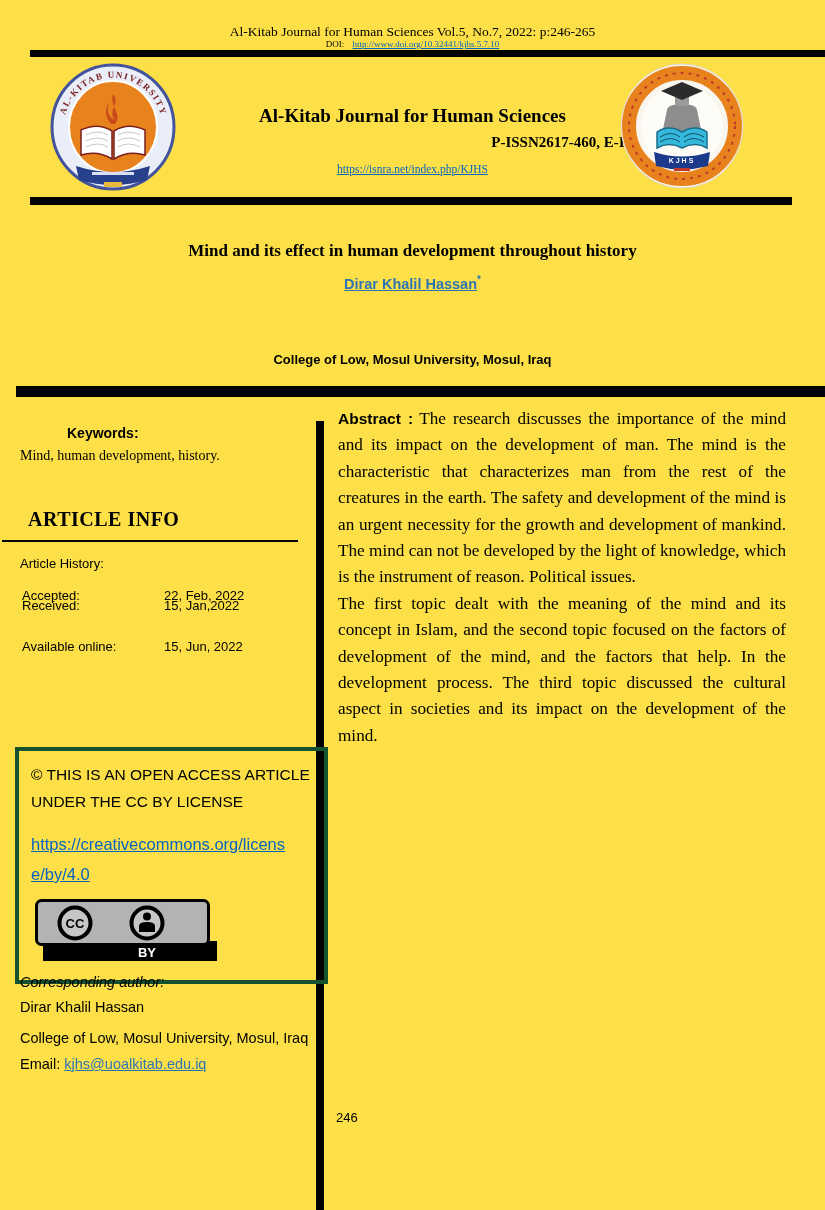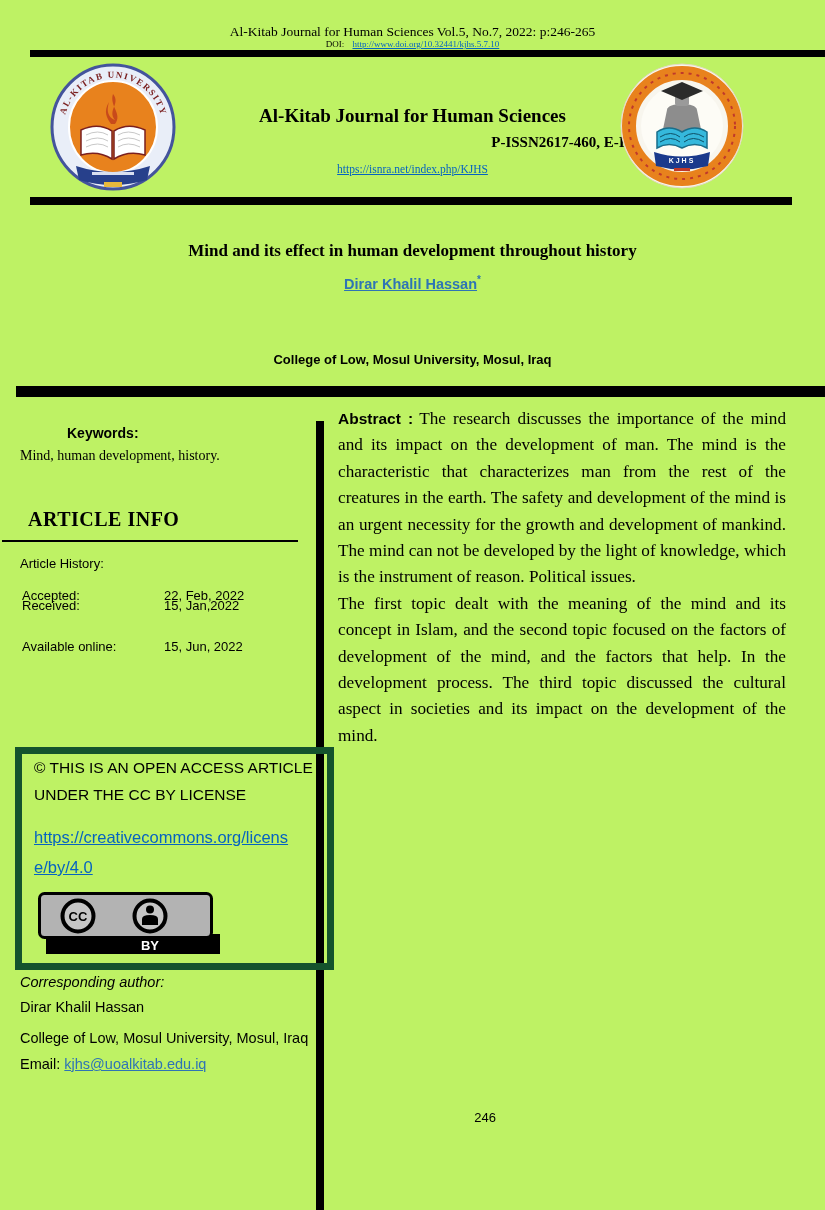--- a/index.html
+++ b/index.html
@@ -1,16 +1,16 @@
 <!DOCTYPE html>
 <html><head>
 <meta charset="utf-8">
 <style>
   html,body{margin:0;padding:0;background:#fff;}
-  .page{position:relative;width:825px;height:1210px;background:#bef264;overflow:hidden;
+  .page{position:relative;width:825px;height:1210px;background:#fde047;overflow:hidden;
         font-family:"Liberation Serif",serif;color:#000;}
   .abs{position:absolute;}
 
   
   .runhead{left:0;top:24px;width:825px;text-align:center;font-size:13.5px;}
   .doiline{left:0;top:39px;width:825px;text-align:center;font-size:9px;}
   .doiline a{color:#0563c1;text-decoration:underline;padding-left:6px;}
 
   .bar{background:#000;}
   .bar1{left:30px;top:50px;width:795px;height:7px;}
@@ -38,39 +38,39 @@
            font-family:"Liberation Sans",sans-serif;padding-left:47px;}
   .kwtext{left:20px;top:448px;width:290px;font-size:14px;}
   .ainfo{left:28px;top:508px;font-size:20px;font-weight:bold;letter-spacing:.5px;}
   .ainfo-rule{left:2px;top:540px;width:296px;height:2px;background:#000;}
   .ahist{left:20px;top:556px;font-size:13px;font-family:"Liberation Sans",sans-serif;}
   .hrow{position:absolute;left:22px;width:280px;font-size:13px;font-family:"Liberation Sans",sans-serif;}
   .hrow .val{position:absolute;left:142px;}
   .hr0{top:598px;} .hr1{top:588px;} .hr2{top:639px;}
 
   
-  .licbox{left:15px;top:747px;width:281px;height:209px;border:7px solid #14532d;padding:0 12px;}
+  .licbox{left:15px;top:747px;width:281px;height:209px;border:4px solid #14532d;padding:10px 12px;}
   .lictext{font-size:15.5px;line-height:27px;font-family:"Liberation Sans",sans-serif;}
   .liclink{display:block;margin-top:14px;font-size:16.5px;line-height:30px;
            font-family:"Liberation Sans",sans-serif;word-break:break-all;color:#0563c1;
            text-decoration:underline;cursor:pointer;width:260px;}
   .ccbadge{margin-top:10px;margin-left:4px;}
 
   
   .corr{left:20px;top:974px;width:293px;font-family:"Liberation Sans",sans-serif;font-size:14.5px;}
   .corr .lbl{font-style:italic;display:block;margin-bottom:9px;}
   .corr .nm{display:block;margin-bottom:9px;}
   .corr .aff{display:block;text-align:justify;line-height:28px;margin-bottom:4px;}
   .corr .em a{color:#2e74b5;}
 
   
   .abscol{left:338px;top:406px;width:448px;text-align:justify;font-size:17.2px;line-height:26.4px;}
   .abscol .abs-label{font-family:"Liberation Sans",sans-serif;font-weight:bold;font-size:15.5px;
                      margin-right:6px;}
-  .pagenum{left:336px;top:1110px;width:160px;text-align:right;font-size:13px;
+  .pagenum{left:336px;top:1110px;width:160px;text-align:left;font-size:13px;
            font-family:"Liberation Sans",sans-serif;}
 </style>
 </head>
 <body>
 
 <div class="page">
 
   <div class="abs runhead">Al-Kitab Journal for Human Sciences Vol.5, No.7, 2022: p:246-265</div>
   <div class="abs doiline">
     <span>DOI:</span>

